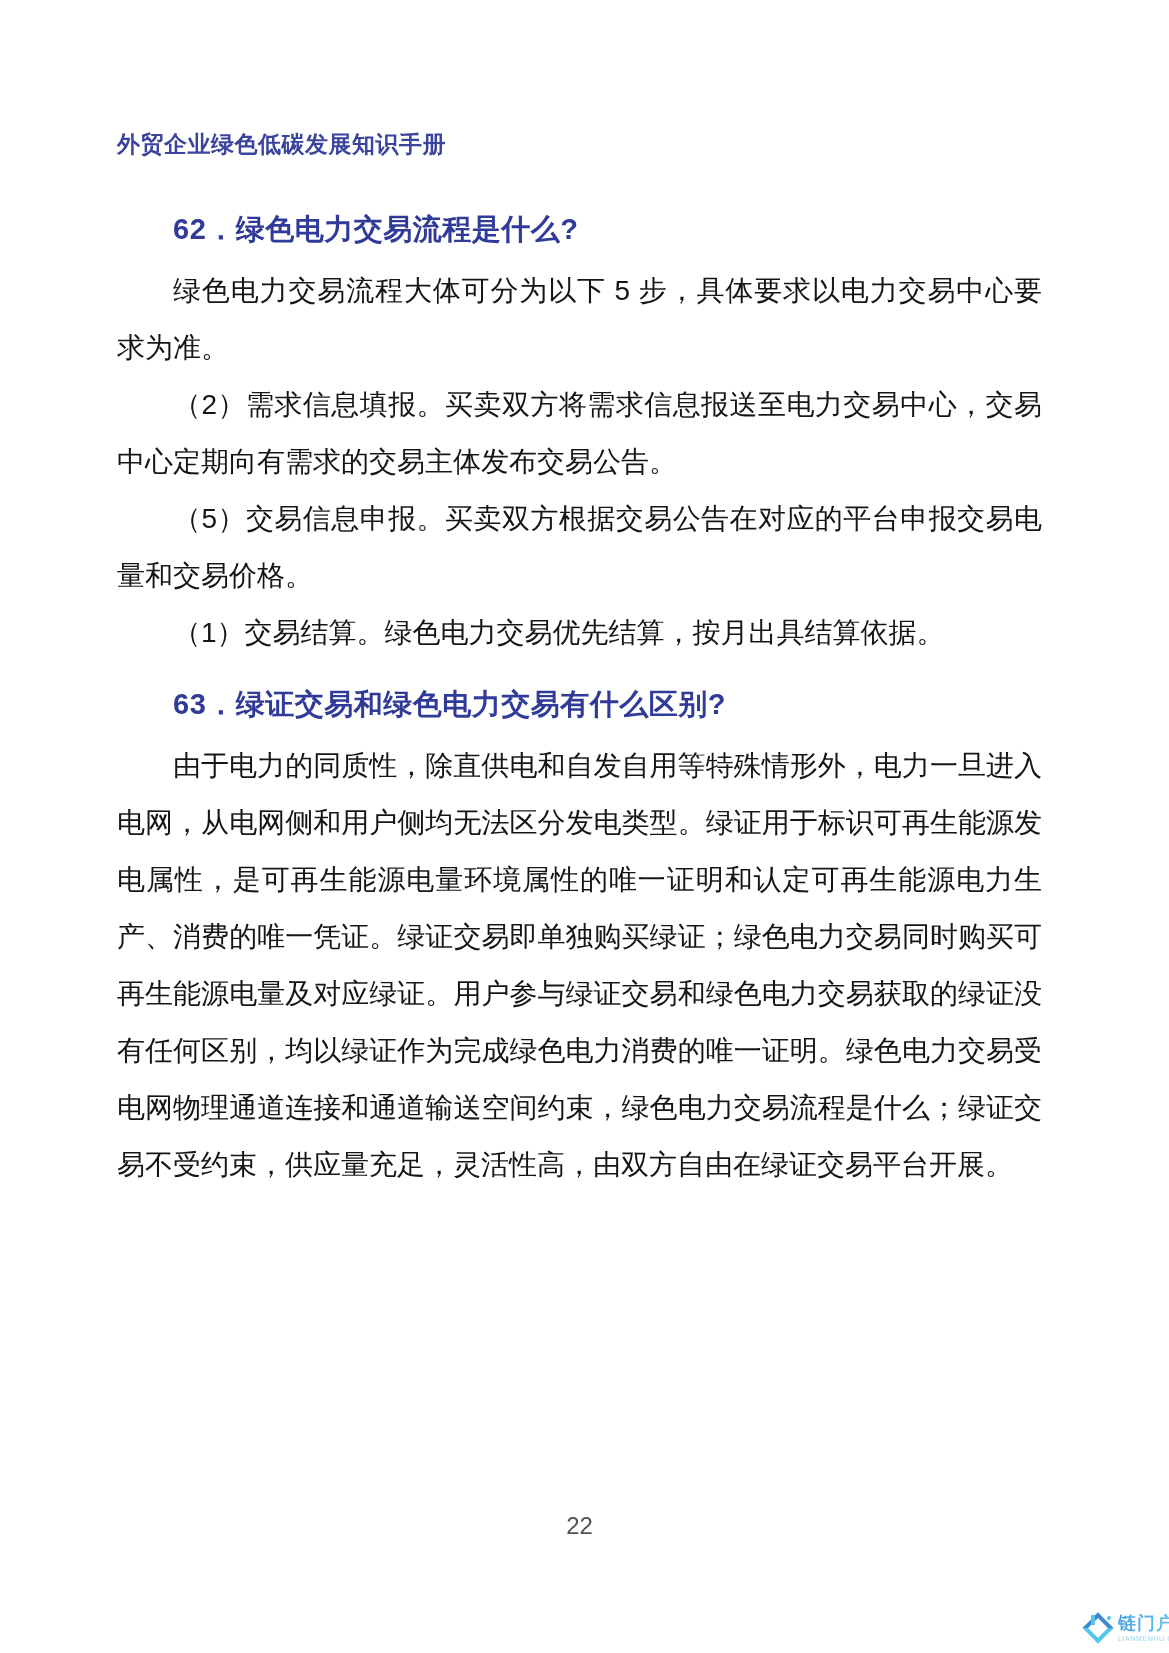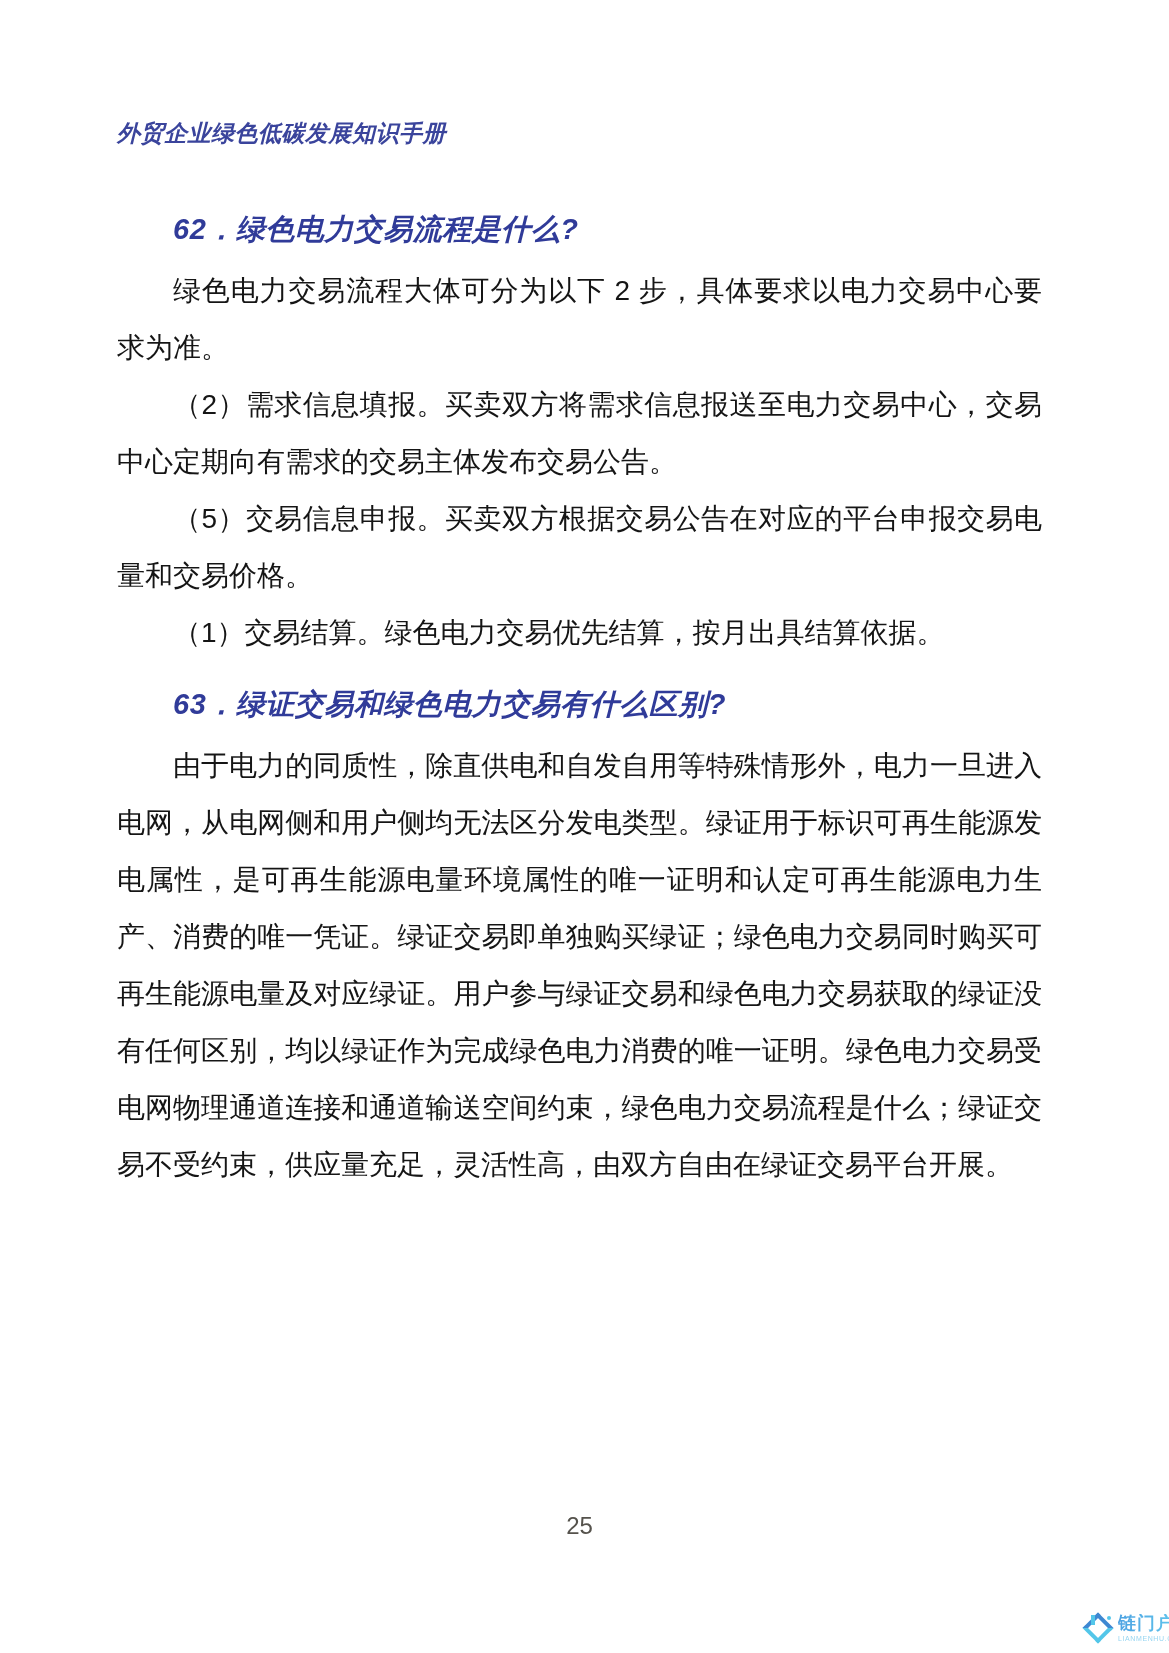--- a/index.html
+++ b/index.html
@@ -5,41 +5,39 @@
   html, body { margin: 0; padding: 0; }
   body {
     width: 1169px; height: 1653px;
     background: #ffffff;
     position: relative;
     overflow: hidden;
     font-family: "Liberation Sans", "DejaVu Sans", sans-serif;
   }
   .page-header {
     position: absolute;
-    left: 117px; top: 118px;
+    left: 117px; top: 129px;
     font-size: 23px;
     font-weight: bold;
     color: #3a449c;
     letter-spacing: 0.5px;
-    font-style: italic;
   }
   .content {
     position: absolute;
     left: 117px; top: 198px;
     width: 925px;
     color: #151515;
   }
   .section-heading {
     font-size: 29px;
     line-height: 34px;
     font-weight: bold;
     color: #303b99;
     margin: 0 0 16px 56px;
     letter-spacing: 0.5px;
-    font-style: italic;
   }
   .section-62 .section-heading { margin-top: 14px; }
   .section-63 .section-heading { margin-top: 26px; }
   .body-par {
     font-size: 28px;
     line-height: 57px;
     margin: 0;
     text-indent: 2em;
     text-align: justify;
     color: #151515;
@@ -107,34 +105,34 @@
 </style>
 </head>
 <body>
 
 <div class="page-header">外贸企业绿色低碳发展知识手册</div>
 
 <div class="content">
 
   <section class="section-62">
     <h2 class="section-heading">62．绿色电力交易流程是什么?</h2>
-    <p class="body-par">绿色电力交易流程大体可分为以下 2 步，具体要求以电力交易中心要求为准。</p>
+    <p class="body-par">绿色电力交易流程大体可分为以下 5 步，具体要求以电力交易中心要求为准。</p>
     <p class="body-par">（2）需求信息填报。买卖双方将需求信息报送至电力交易中心，交易中心定期向有需求的交易主体发布交易公告。</p>
     <p class="body-par">（5）交易信息申报。买卖双方根据交易公告在对应的平台申报交易电量和交易价格。</p>
     <p class="body-par">（1）交易结算。绿色电力交易优先结算，按月出具结算依据。</p>
   </section>
 
   <section class="section-63">
     <h2 class="section-heading">63．绿证交易和绿色电力交易有什么区别?</h2>
     <p class="body-par">由于电力的同质性，除直供电和自发自用等特殊情形外，电力一旦进入电网，从电网侧和用户侧均无法区分发电类型。绿证用于标识可再生能源发电属性，是可再生能源电量环境属性的唯一证明和认定可再生能源电力生产、消费的唯一凭证。绿证交易即单独购买绿证；绿色电力交易同时购买可再生能源电量及对应绿证。用户参与绿证交易和绿色电力交易获取的绿证没有任何区别，均以绿证作为完成绿色电力消费的唯一证明。绿色电力交易受电网物理通道连接和通道输送空间约束，绿色电力交易流程是什么；绿证交易不受约束，供应量充足，灵活性高，由双方自由在绿证交易平台开展。</p>
   </section>
 
 </div>
 
-<div class="page-number">25</div>
+<div class="page-number">22</div>
 
 <div class="watermark">
   <span class="wm-icon">
     <span class="wm-diamond"></span>
     <span class="wm-diamond-bar"></span>
     <span class="wm-dot"></span>
   </span>
   <span class="wm-text">
     <span class="wm-brand">链门户</span>
     <span class="wm-domain">LIANMENHU.COM</span>

